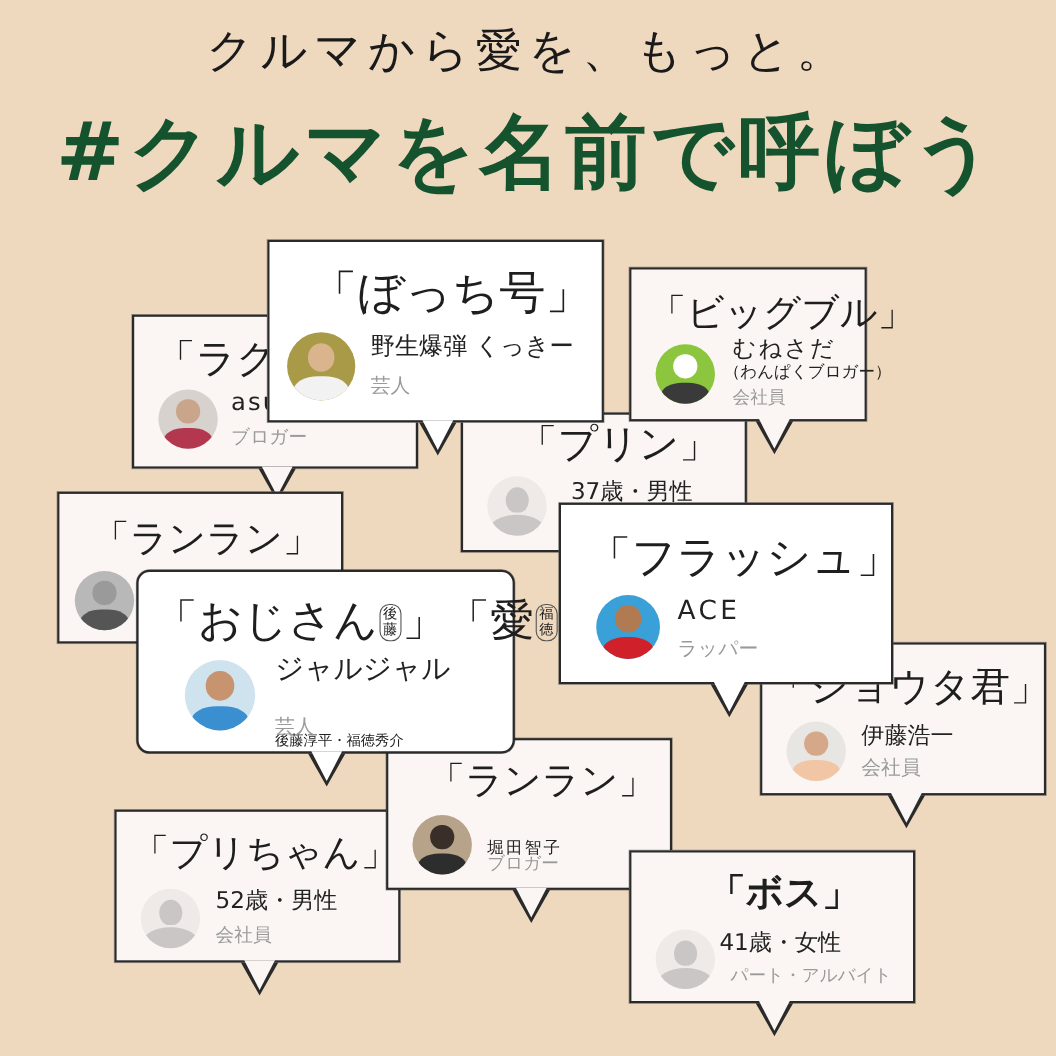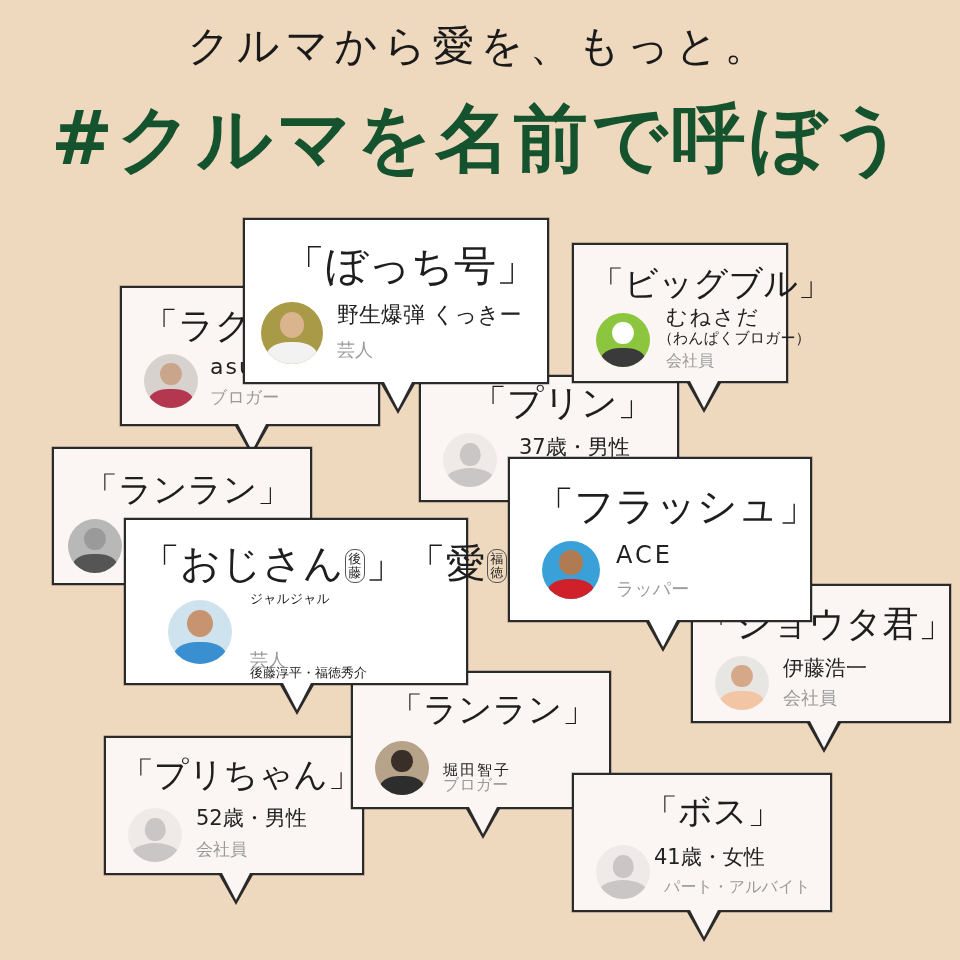--- a/index.html
+++ b/index.html
@@ -105,26 +105,26 @@
   <div class="name" style="left:92px;top:80px;font-size:22px;">野生爆弾 くっきー</div>
   <div class="role" style="left:92px;top:118px;font-size:18px;">芸人</div>
   <div class="tail" style="left:153px;top:164px;"></div>
 </div>
 
 <div class="bubble" style="left:52px;top:447px;width:260px;height:138px;z-index:2;">
   <div class="nick" style="left:30px;top:18px;font-size:34px;">「ランラン」</div>
   <div class="avatar photo" style="left:14px;top:70px;width:54px;height:54px;background:#b8b8b8;--face:#9a9a9a;--body:#555555;"></div>
 </div>
 
-<div class="bubble hi" style="left:124px;top:518px;width:344px;height:167px;z-index:4;">
+<div class="bubble hi" style="left:124px;top:518px;width:344px;height:167px;z-index:4;border-radius:12px;">
   <div class="nick" style="left:14px;top:16px;font-size:40px;">
     <span>「おじさん</span><span class="ruby"><span>後</span><span>藤</span></span><span>」「愛</span><span class="ruby"><span>福</span><span>徳</span></span><span>」</span>
   </div>
   <div class="avatar photo" style="left:42px;top:80px;width:64px;height:64px;background:#cfe3ef;--face:#c7946f;--body:#3a8fd0;"></div>
-  <div class="name" style="left:124px;top:70px;font-size:13px;">ジャルジャル</div>
+  <div class="name" style="left:124px;top:70px;font-size:26px;">ジャルジャル</div>
   <div class="name" style="left:124px;top:100px;font-size:13px;margin-top:44px;">後藤淳平・福徳秀介</div>
   <div class="role" style="left:124px;top:128px;font-size:18px;">芸人</div>
   <div class="tail" style="left:171px;top:165px;"></div>
 </div>
 
 <div class="bubble" style="left:655px;top:584px;width:260px;height:139px;z-index:2;margin-left:36px;">
   <div class="nick" style="left:6px;top:14px;font-size:36px;">「ショウタ君」</div>
   <div class="avatar photo" style="left:22px;top:70px;width:54px;height:54px;background:#e8e6e3;--face:#d6a88a;--body:#f2c6a4;"></div>
   <div class="name" style="left:90px;top:68px;font-size:21px;">伊藤浩一</div>
   <div class="role" style="left:90px;top:100px;font-size:18px;">会社員</div>
@@ -149,18 +149,18 @@
 
 <div class="bubble" style="left:104px;top:736px;width:260px;height:139px;z-index:2;">
   <div class="nick" style="left:14px;top:14px;font-size:34px;">「プリちゃん」</div>
   <div class="avatar placeholder" style="left:22px;top:70px;width:54px;height:54px;"></div>
   <div class="name" style="left:90px;top:66px;font-size:21px;">52歳・男性</div>
   <div class="role" style="left:90px;top:100px;font-size:17px;">会社員</div>
   <div class="tail" style="left:130px;top:137px;"></div>
 </div>
 
 <div class="bubble" style="left:572px;top:773px;width:260px;height:139px;z-index:4;">
-  <div class="nick" style="left:70px;top:14px;font-size:34px;">「ボス」</div>
+  <div class="nick" style="left:70px;top:14px;font-size:34px;font-weight:bold;">「ボス」</div>
   <div class="avatar placeholder" style="left:22px;top:70px;width:54px;height:54px;"></div>
   <div class="name" style="left:80px;top:68px;font-size:21px;">41歳・女性</div>
   <div class="role" style="left:90px;top:102px;font-size:16px;">パート・アルバイト</div>
   <div class="tail" style="left:130px;top:137px;"></div>
 </div>
 
 </body></html>

